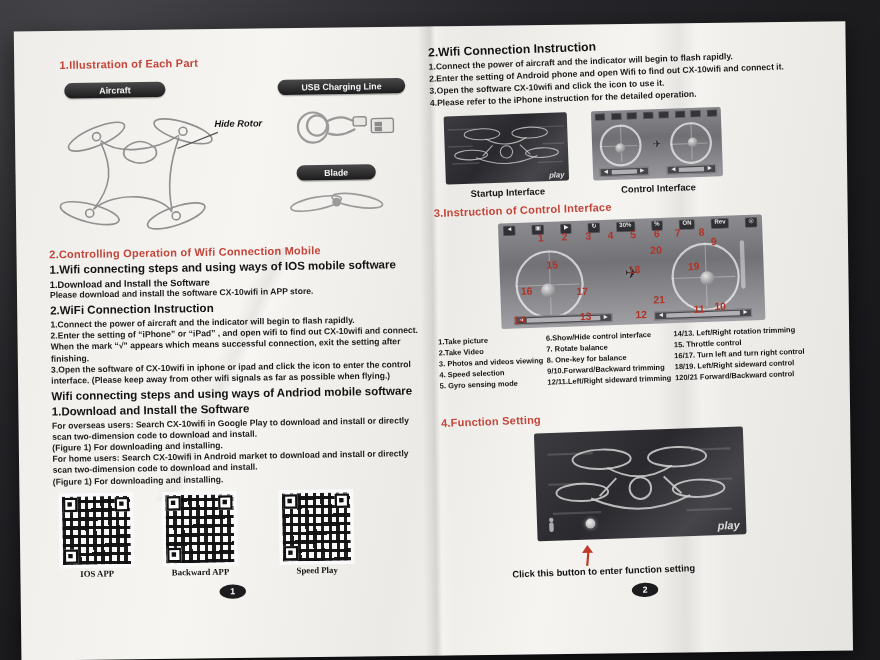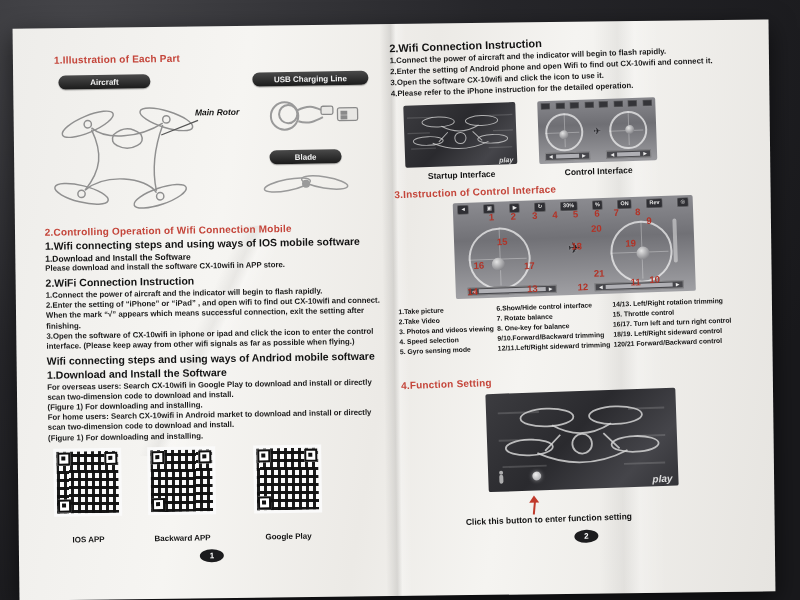--- a/index.html
+++ b/index.html
@@ -66,21 +66,21 @@
   .qr-fig{margin:0;text-align:center;}
   .qr-fig.f2{margin-left:32px;}
   .qr-fig.f3{margin-left:44px;}
   .qr{position:relative;width:62px;height:62px;background:
       repeating-linear-gradient(90deg, rgba(16,16,16,.95) 0 3px, rgba(0,0,0,0) 3px 7px),
       repeating-linear-gradient(0deg, #161616 0 3px, #fafafa 3px 8px);
       outline:3px solid #fafafa;}
   .fp{position:absolute;width:13px;height:13px;background:#fff;border:2.5px solid #111;box-sizing:border-box;}
   .fp::after{content:"";position:absolute;left:2px;top:2px;width:4px;height:4px;background:#111;}
   .fp.tl{left:1px;top:1px;}.fp.tr{right:1px;top:1px;}.fp.bl{left:1px;bottom:1px;}
-  .qr-cap{font-size:8px;font-weight:bold;color:#131313;margin-top:22px;}
+  .qr-cap{font-size:8px;font-weight:bold;color:#131313;margin-top:4px;font-family:Liberation Serif, serif;}
 
   .oval{width:24px;height:13px;border-radius:50%;background:#1c1c1e;color:#fff;font-size:8px;font-weight:bold;
     display:flex;align-items:center;justify-content:center;}
 
   .func-wrap{position:relative;margin-left:84px;width:190px;}
   .btn-dot{position:absolute;left:23%;bottom:10%;width:9px;height:9px;border-radius:50%;
     background:radial-gradient(circle at 40% 35%, #f0f0f0, #9a9a9e);box-shadow:0 0 4px rgba(255,255,255,.5);}
   .person{position:absolute;left:6%;bottom:8%;width:4px;height:9px;background:#cfcfcf;border-radius:2px;opacity:.8;}
   .person::before{content:"";position:absolute;left:0;top:-4px;width:4px;height:4px;border-radius:50%;background:#cfcfcf;}
   .arrow-up{position:absolute;width:10px;height:18px;}
@@ -113,21 +113,21 @@
             <circle cx="34" cy="110" r="4"></circle>
             <ellipse cx="120" cy="114" rx="30" ry="9" transform="rotate(-18 120 114)"></ellipse>
             <circle cx="120" cy="114" r="4"></circle>
             <path d="M46 38 C62 52 98 50 124 34"></path>
             <path d="M38 106 C60 88 104 92 116 110"></path>
             <path d="M46 40 C58 66 56 84 38 106"></path>
             <path d="M124 36 C114 62 112 88 116 108"></path>
             <path d="M70 46 q15 -13 30 0 q4 8 -4 12 q-11 6 -22 0 q-8 -4 -4 -12z"></path>
           </g>
         </svg>
-        <div class="mr-label" style="left:152px;top:36px">Main Rotor</div>
+        <div class="mr-label" style="left:152px;top:36px">Hide Rotor</div>
         <svg class="leader" style="left:110px;top:46px" width="46" height="20" viewBox="0 0 46 20">
           <path d="M45 3 L8 17" stroke="#555" stroke-width="1.2" fill="none"></path>
         </svg>
         <div class="pill" style="position:absolute;left:210px;top:2px;width:116px">USB Charging Line</div>
         <svg style="position:absolute;left:216px;top:24px" width="106" height="42" viewBox="0 0 112 46">
           <g fill="none" stroke="#9a9a9a" stroke-width="2.2">
             <circle cx="26" cy="24" r="15"></circle>
             <circle cx="30" cy="22" r="10"></circle>
             <path d="M40 18 C52 12 58 14 66 18"></path>
             <path d="M41 30 C52 34 60 30 68 26"></path>
@@ -186,21 +186,21 @@
               <i class="fp bl"></i>
             </div>
           <figcaption class="qr-cap">Backward APP</figcaption>
         </figure>
         <figure class="qr-fig f3">
           <div class="qr">
               <i class="fp tl"></i>
               <i class="fp tr"></i>
               <i class="fp bl"></i>
             </div>
-          <figcaption class="qr-cap">Google Play</figcaption>
+          <figcaption class="qr-cap">Speed Play</figcaption>
         </figure>
       </div>
       <div class="oval" style="margin:7px 0 0 150px">1</div>
     </div>
 
     <div class="col col-right">
       <div class="big-h" style="font-size:11px">2.Wifi Connection Instruction</div>
       <div class="body-t mt2">
 
       <div class="body-t" style="margin-bottom:1px">1.Connect the power of aircraft and the indicator will begin to flash rapidly.</div>

